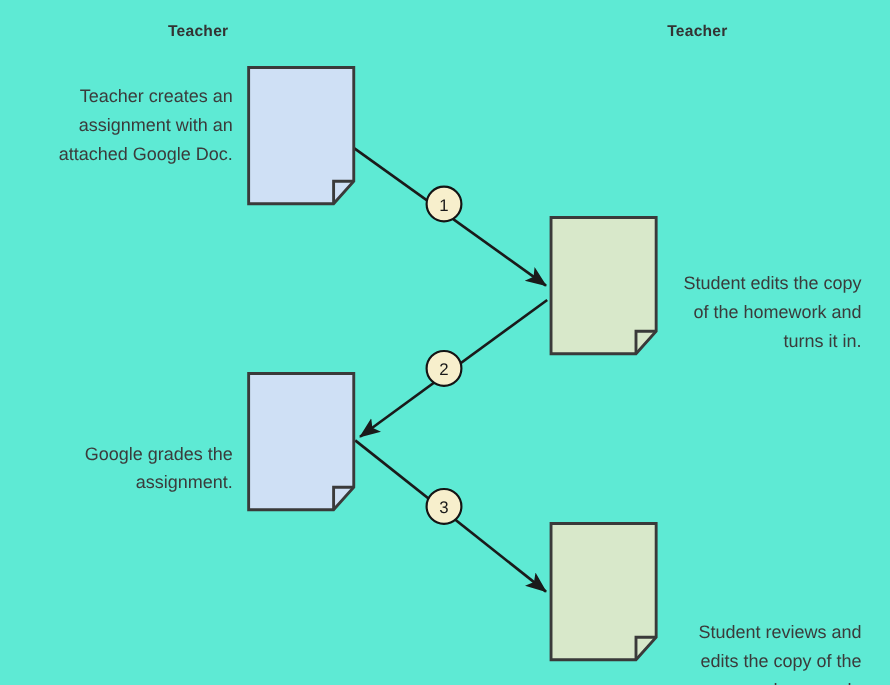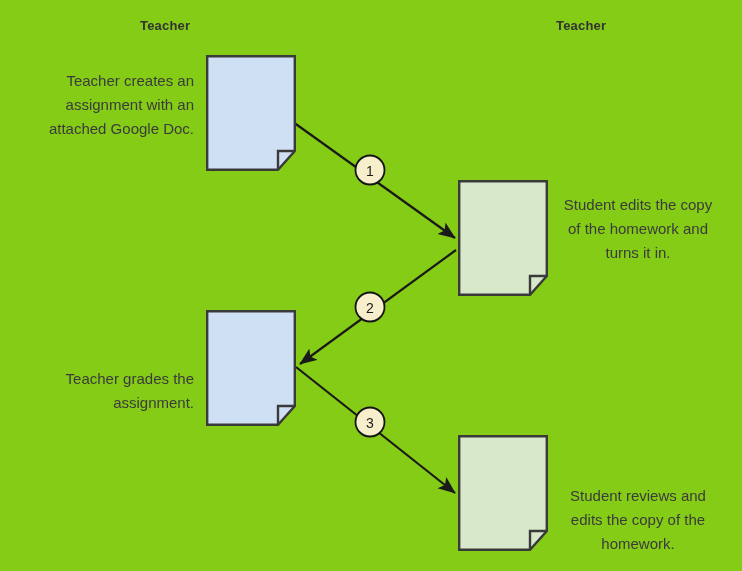--- a/index.html
+++ b/index.html
@@ -8,21 +8,21 @@
     background: #ffffff;
   }
   body {
     font-family: "Liberation Sans", sans-serif;
     -webkit-font-smoothing: antialiased;
   }
   #canvas {
     position: relative;
     width: 742px;
     height: 571px;
-    background: #84cc16;
+    background: #5eead4;
     overflow: hidden;
   }
   .col-header {
     position: absolute;
     font-size: 13px;
     font-weight: bold;
     color: #333333;
     letter-spacing: 0.2px;
     white-space: nowrap;
   }
@@ -41,21 +41,21 @@
   #doc-homework-1  { left: 458px; top: 180px; }
   #doc-homework-2  { left: 458px; top: 435px; }
 
   .caption {
     position: absolute;
     font-size: 15px;
     line-height: 24px;
     color: #3b3b3b;
   }
   .caption.right { text-align: right; }
-  .caption.left  { text-align: center; }
+  .caption.left  { text-align: right; margin-top: 32px; }
 
   #caption-assignment { left: 8px;   top: 69px;  width: 186px; }
   #caption-grading    { left: 48px;  top: 367px; width: 146px; }
   #caption-homework-1 { left: 558px; top: 193px; width: 160px; }
   #caption-homework-2 { left: 558px; top: 484px; width: 160px; }
 
   #arrow-layer {
     position: absolute;
     left: 0; top: 0;
     width: 742px;
@@ -141,19 +141,19 @@
 
   <div class="doc" id="doc-homework-2">
     <svg viewBox="0 0 90 116" xmlns="http://www.w3.org/2000/svg">
       <path d="M1.2,1.2 L88.8,1.2 L88.8,96 L72,114.8 L1.2,114.8 Z" fill="#d8e8ca" stroke="#3a3a3a" stroke-width="2.4" stroke-linejoin="miter"></path>
       <path d="M72,114.8 L72,96 L88.8,96" fill="none" stroke="#3a3a3a" stroke-width="2.4"></path>
     </svg>
   </div>
 
   <div class="caption right" id="caption-assignment">Teacher creates an assignment with an attached Google Doc.</div>
 
-  <div class="caption right" id="caption-grading">Teacher grades the assignment.</div>
+  <div class="caption right" id="caption-grading">Google grades the assignment.</div>
 
   <div class="caption left" id="caption-homework-1">Student edits the copy of the homework and turns it in.</div>
 
   <div class="caption left" id="caption-homework-2">Student reviews and edits the copy of the homework.</div>
 
 </div>
 
 </body></html>

